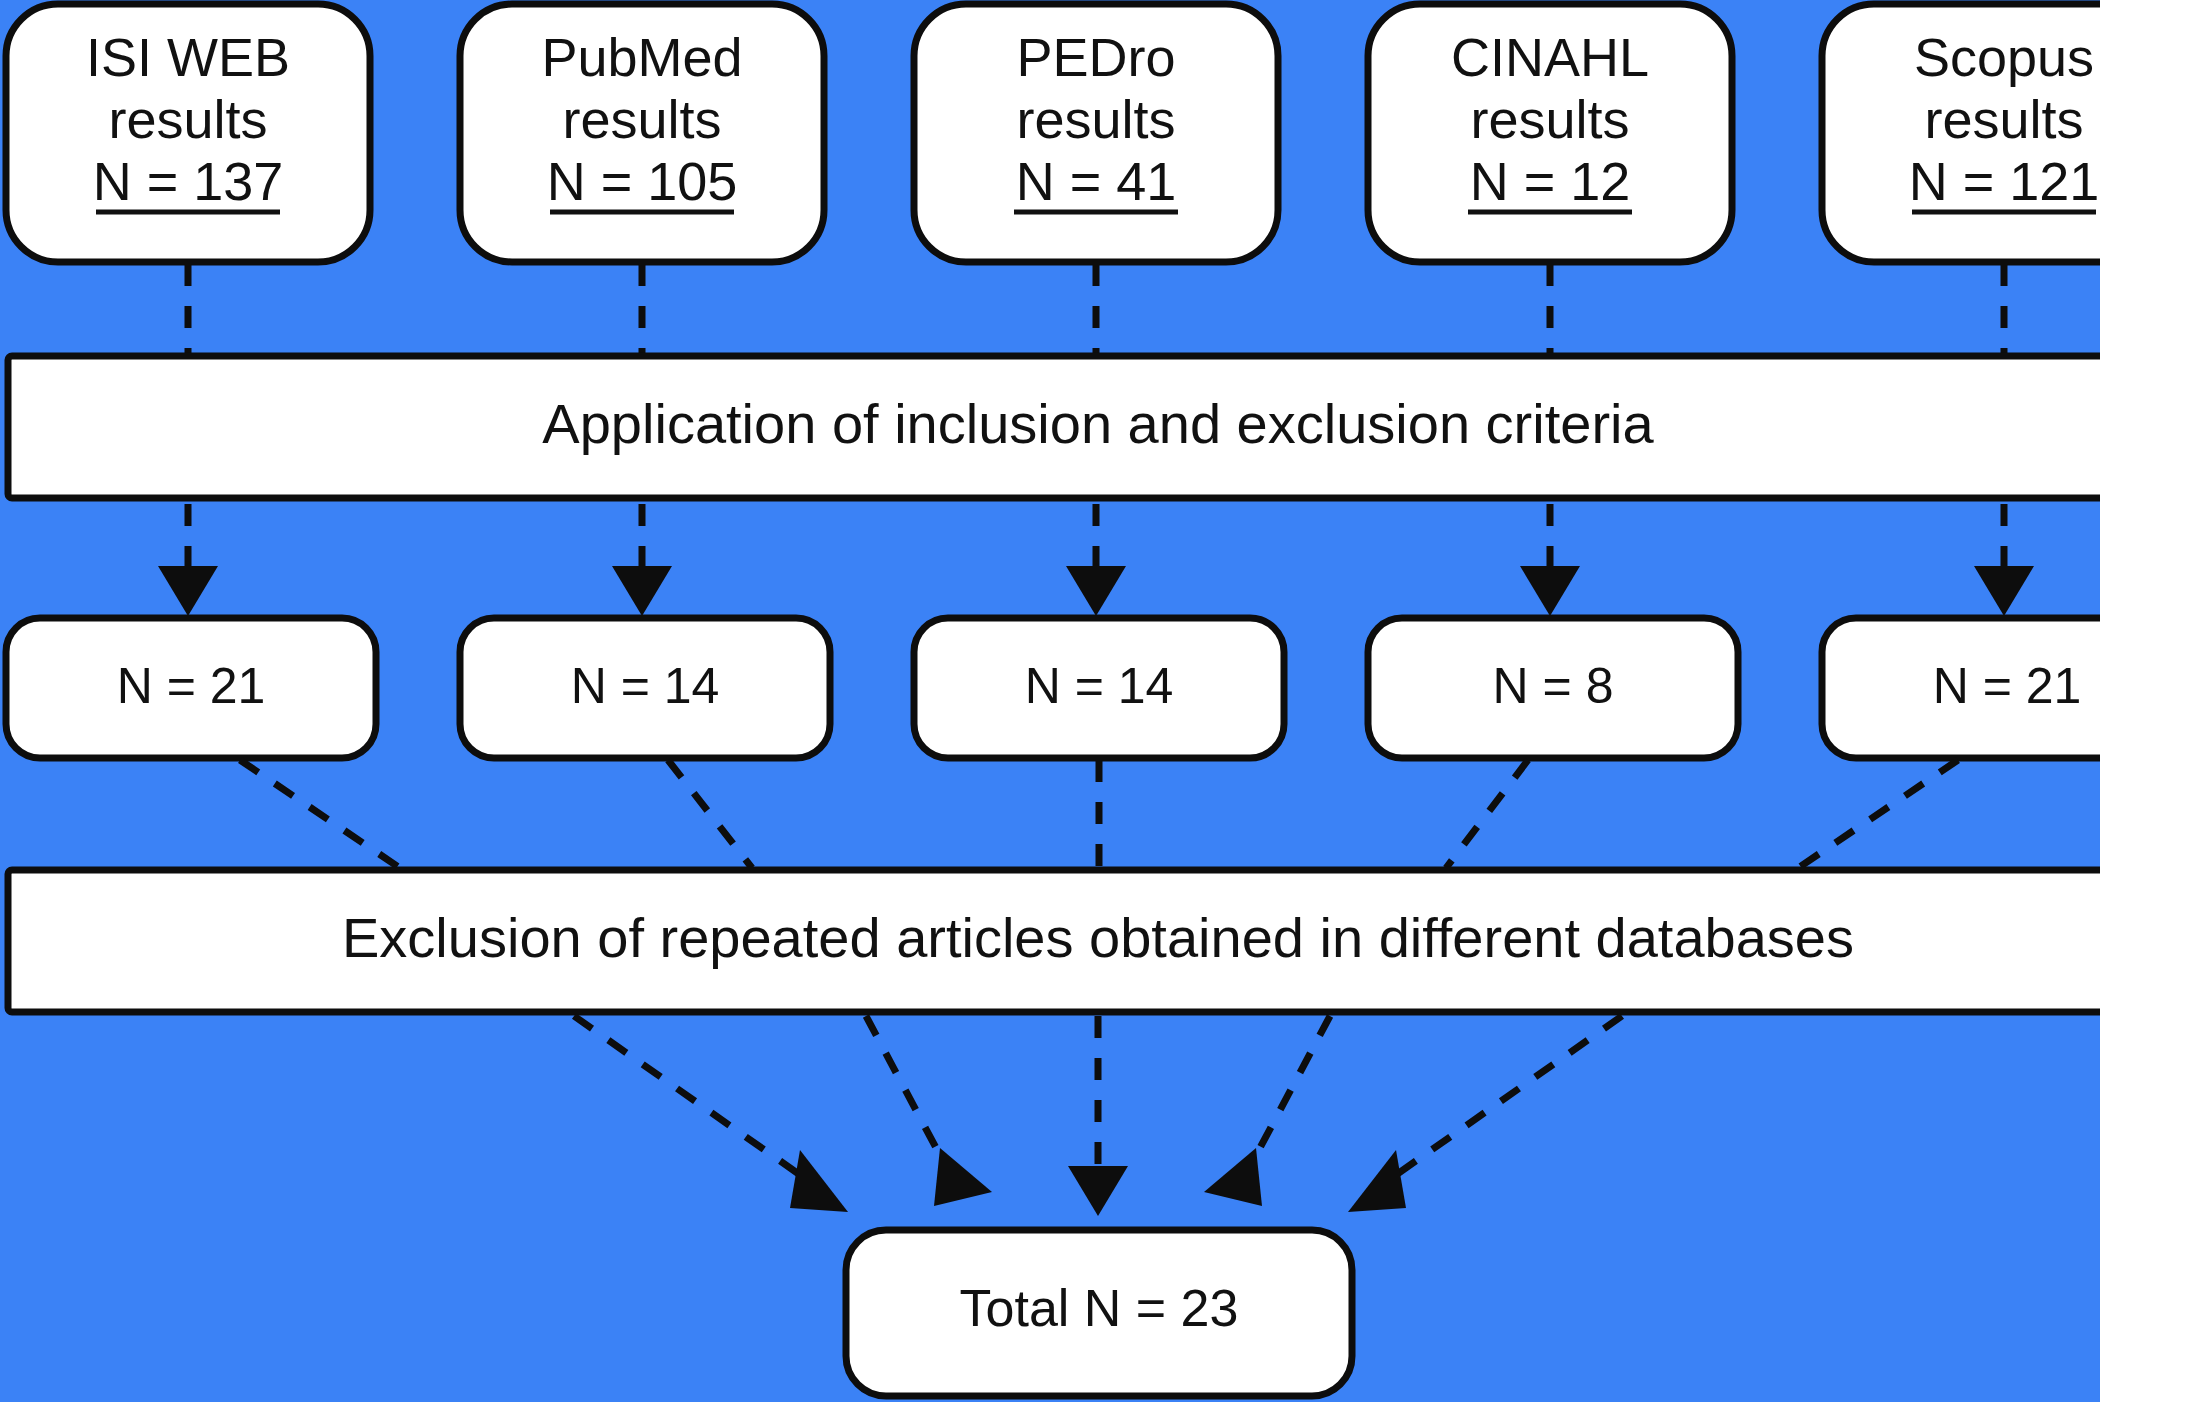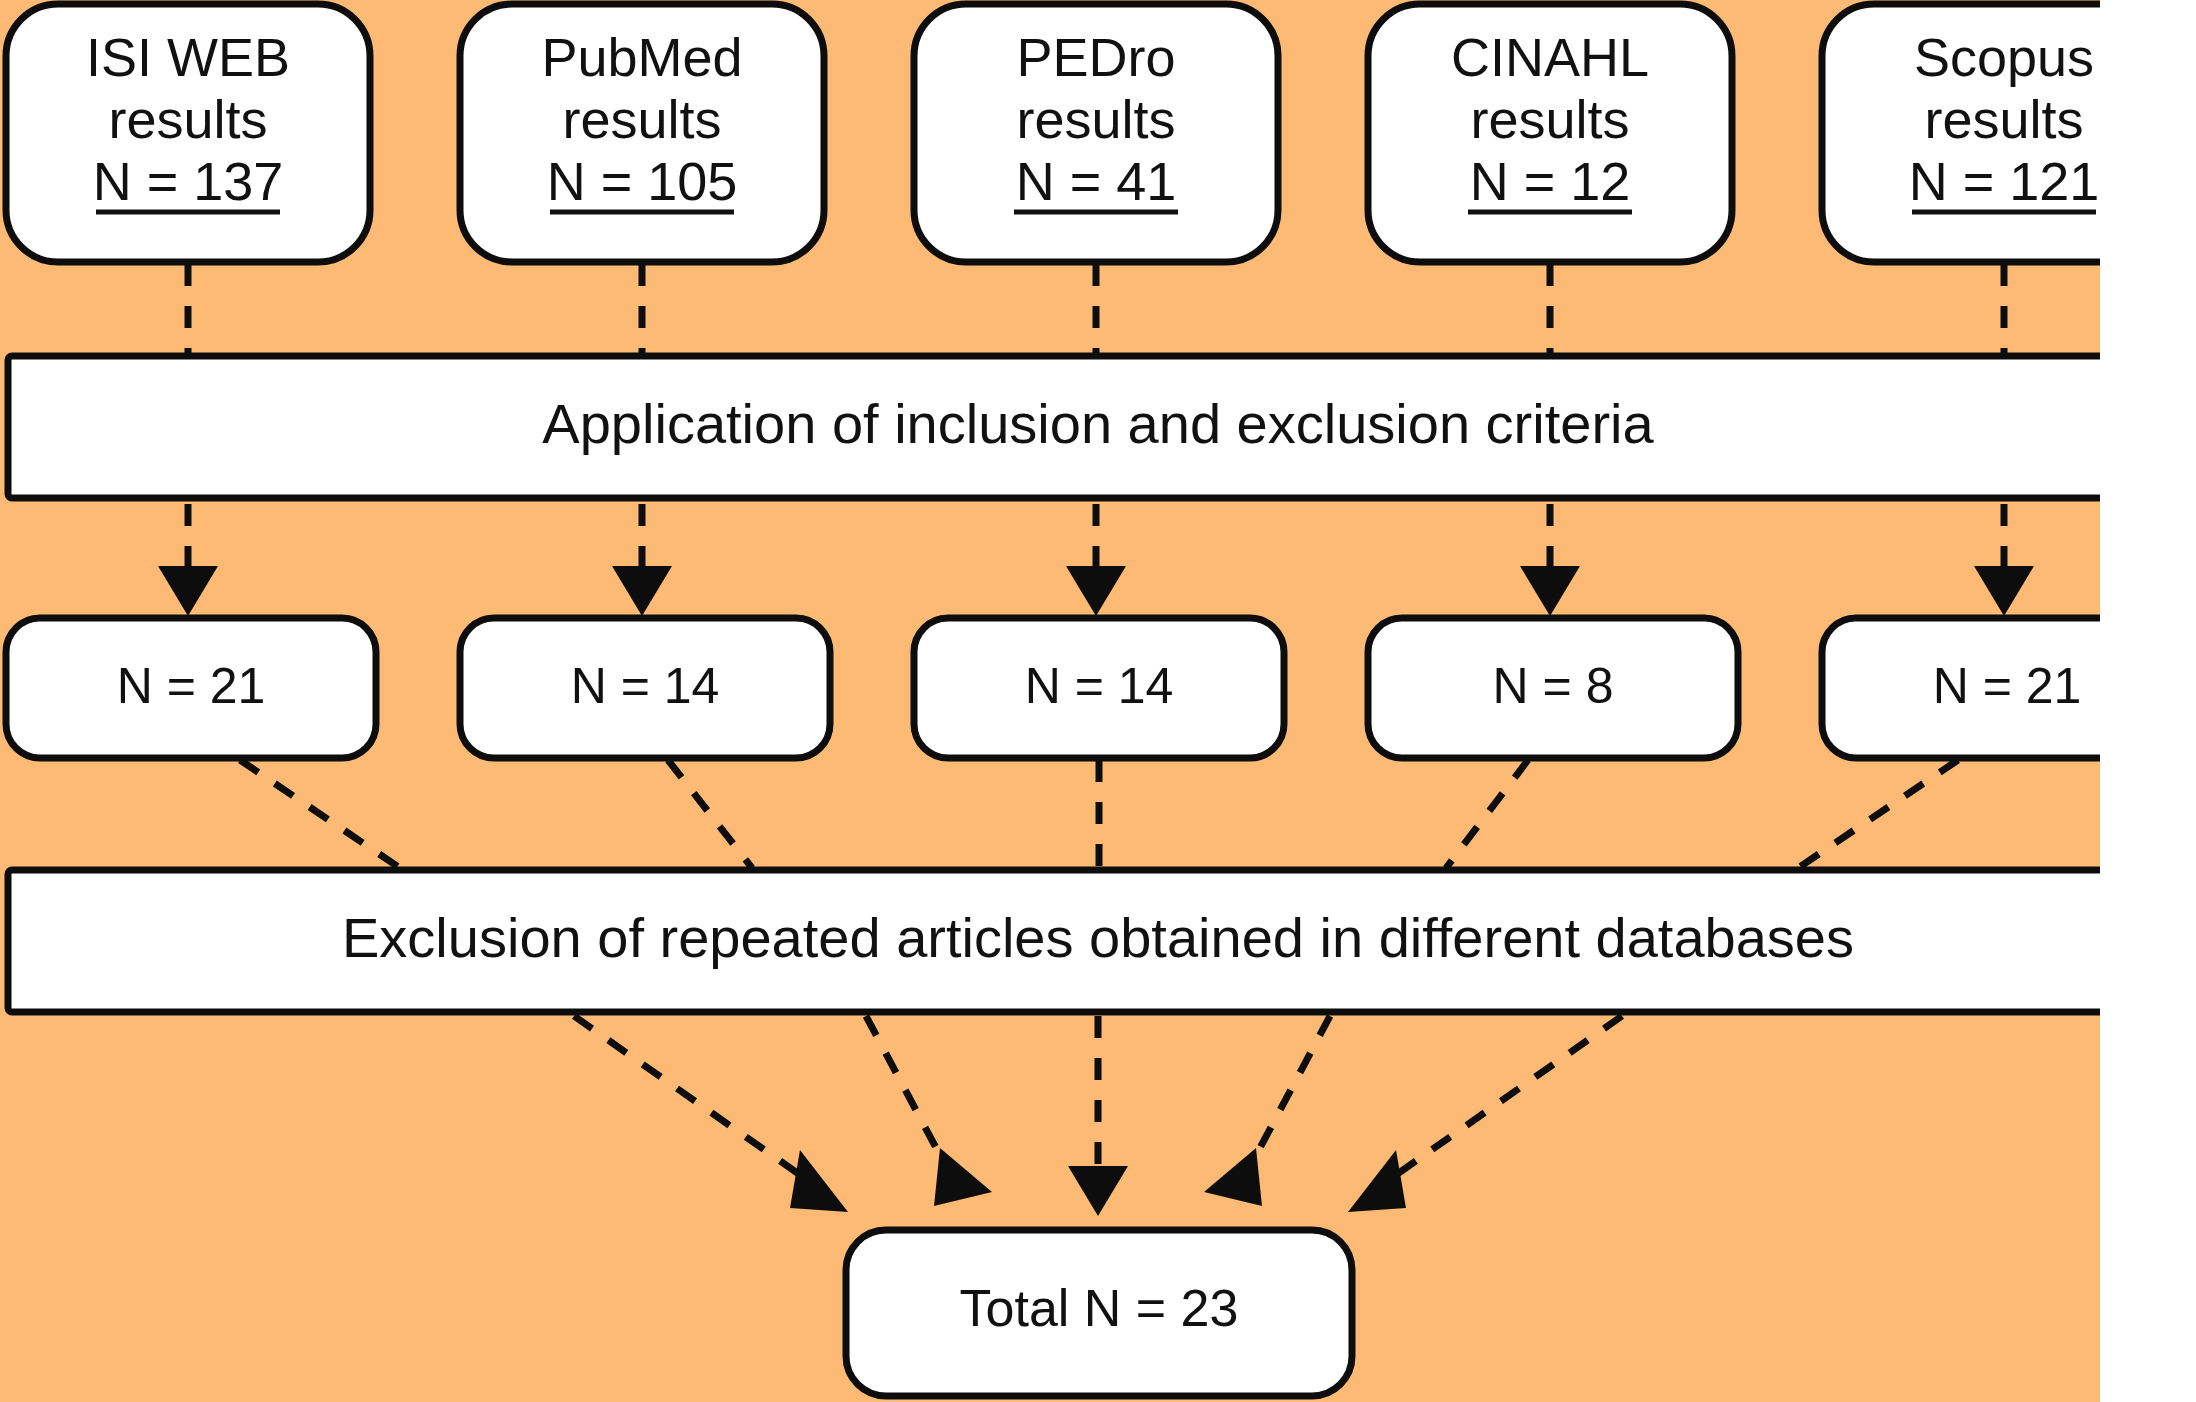--- a/index.html
+++ b/index.html
@@ -7,21 +7,21 @@
     padding: 0;
     background: #ffffff;
   }
   body {
     font-family: "Liberation Sans", sans-serif;
   }
   #stage {
     position: relative;
     width: 2100px;
     height: 1402px;
-    background: #fdba74;
+    background: #3b82f6;
     overflow: hidden;
   }
   svg#flow {
     position: absolute;
     left: 0;
     top: 0;
     width: 2196px;
     height: 1402px;
     display: block;
   }

